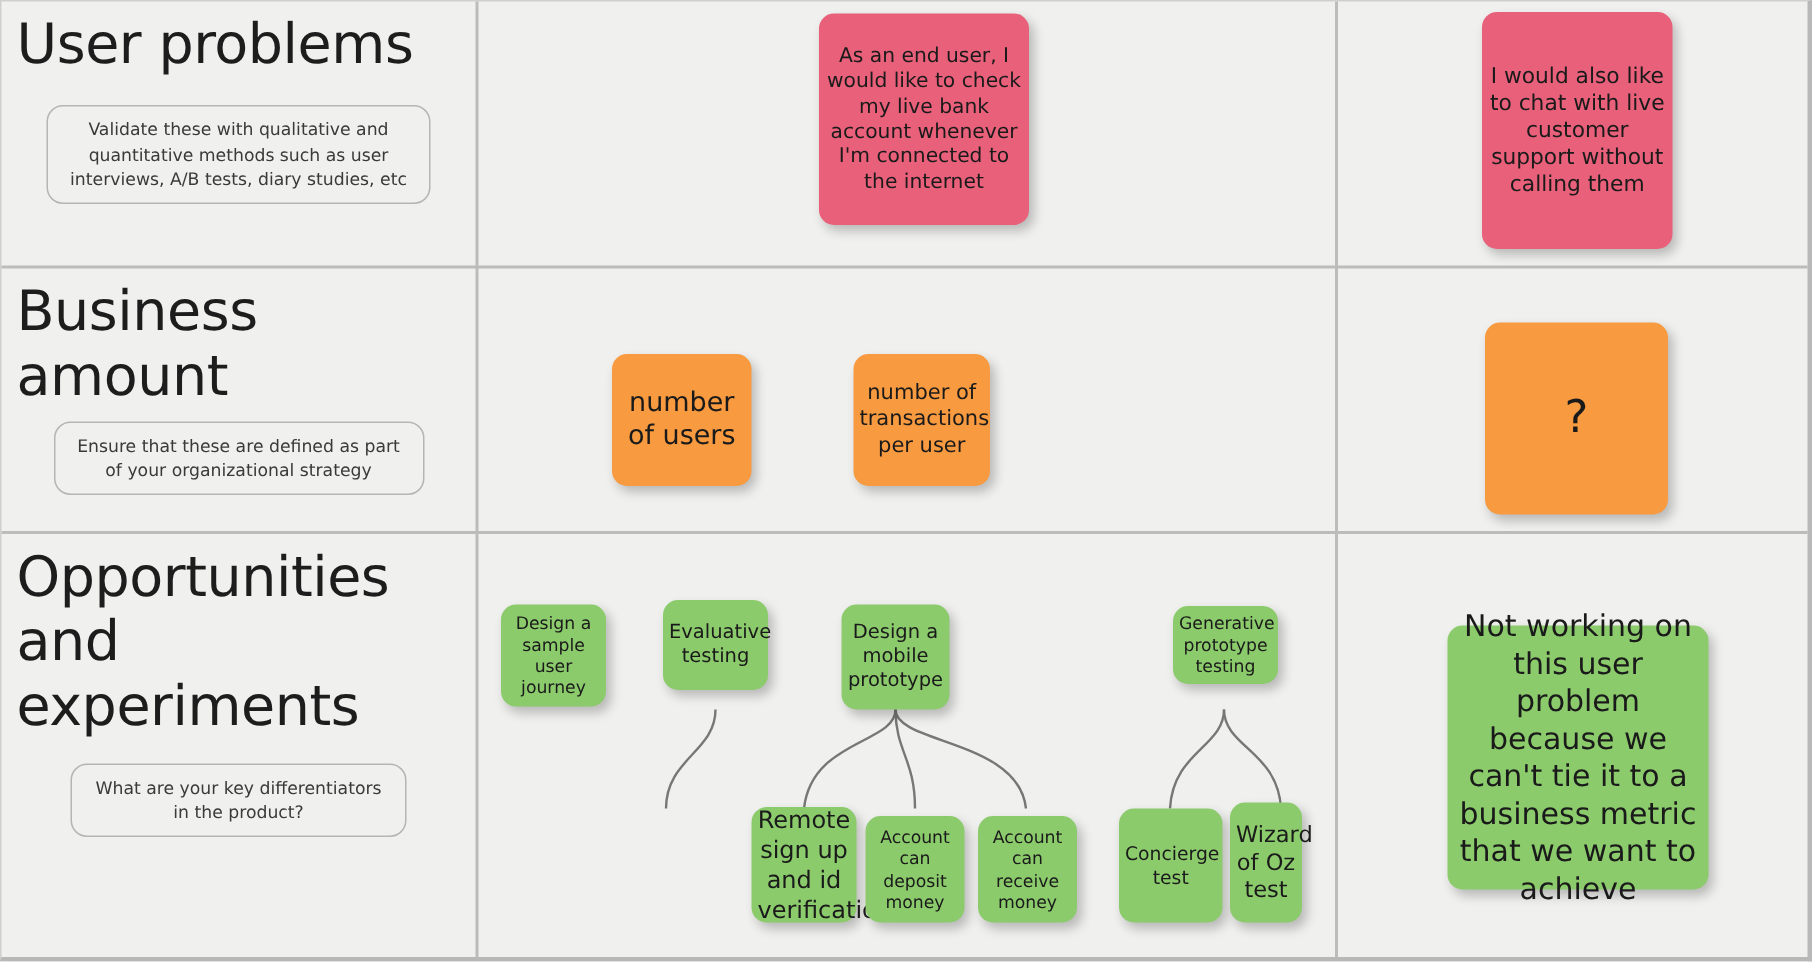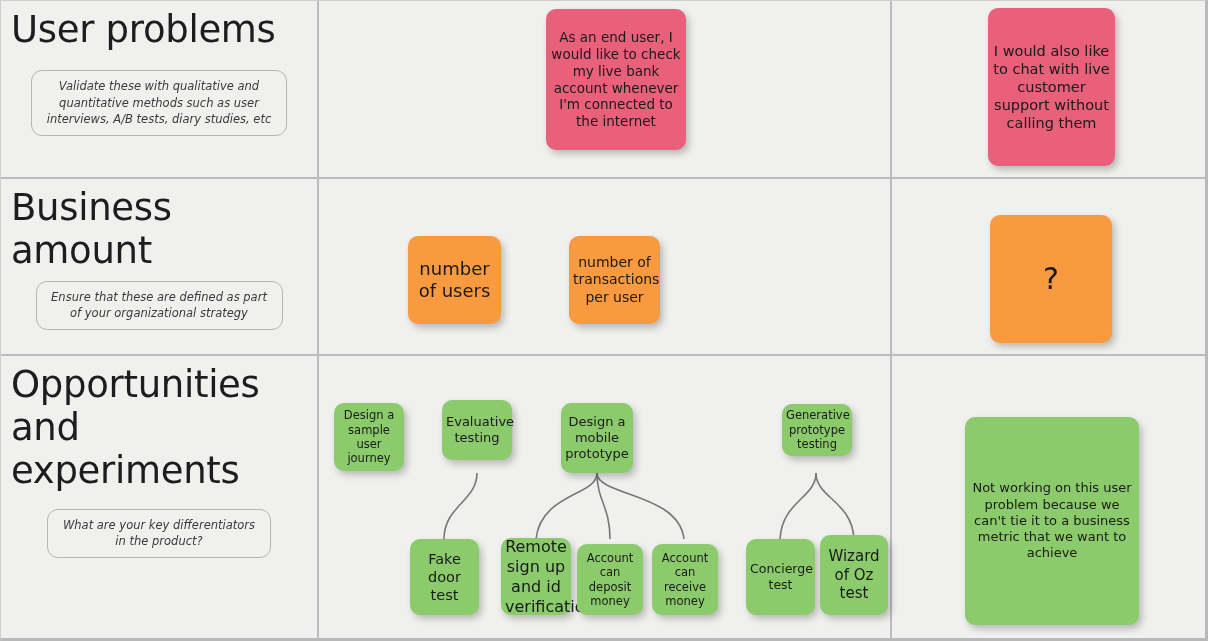--- a/index.html
+++ b/index.html
@@ -27,21 +27,20 @@
   .rowtitle{
     font-size:37px;line-height:1.16;color:#1d1d1d;font-weight:400;
     letter-spacing:-0.3px;
   }
   .hint{
     display:inline-block;
     border:1px solid #b5b5b5;
     border-radius:11px;
     padding:7px 13px;
     font-size:11.5px;line-height:1.45;
-    font-style:italic;
     color:#3a3a3a;
     text-align:center;
     background:transparent;
   }
   .hintwrap{display:flex;justify-content:center;}
 
   
   .note{
     position:absolute;
     box-sizing:border-box;
@@ -141,41 +140,38 @@
   </div>
 
   <div class="note green" style="left:560px;top:402px;width:72px;height:70px;font-size:13px;">
     <span>Design a mobile prototype</span>
   </div>
 
   <div class="note green" style="left:781px;top:403px;width:70px;height:52px;font-size:11.5px;">
     <span>Generative prototype testing</span>
   </div>
 
-  <div class="note green" style="left:409px;top:538px;width:69px;height:76px;font-size:14.5px;">
-    <span>Fake door test</span>
-  </div>
 
   <div class="note green" style="left:500px;top:537px;width:70px;height:77px;font-size:16px;">
     <span>Remote sign up and id verification</span>
   </div>
 
   <div class="note green" style="left:576px;top:543px;width:66px;height:71px;font-size:11.5px;">
     <span>Account can deposit money</span>
   </div>
 
   <div class="note green" style="left:651px;top:543px;width:66px;height:71px;font-size:11.5px;">
     <span>Account can receive money</span>
   </div>
 
   <div class="note green" style="left:745px;top:538px;width:69px;height:76px;font-size:12.5px;justify-content:center;">
     <span>Concierge test</span>
   </div>
 
-  <div class="note green" style="left:819px;top:534px;width:68px;height:80px;font-size:15px;">
+  <div class="note green" style="left:819px;top:534px;width:48px;height:80px;font-size:15px;">
     <span>Wizard of Oz test</span>
   </div>
 
-  <div class="note green" style="left:964px;top:416px;width:174px;height:208px;font-size:13px;">
+  <div class="note green" style="left:964px;top:416px;width:174px;height:176px;font-size:20px;">
     <span>Not working on this user problem because we can't tie it to a business metric that we want to achieve</span>
   </div>
 
 </div>
 
 </body></html>

